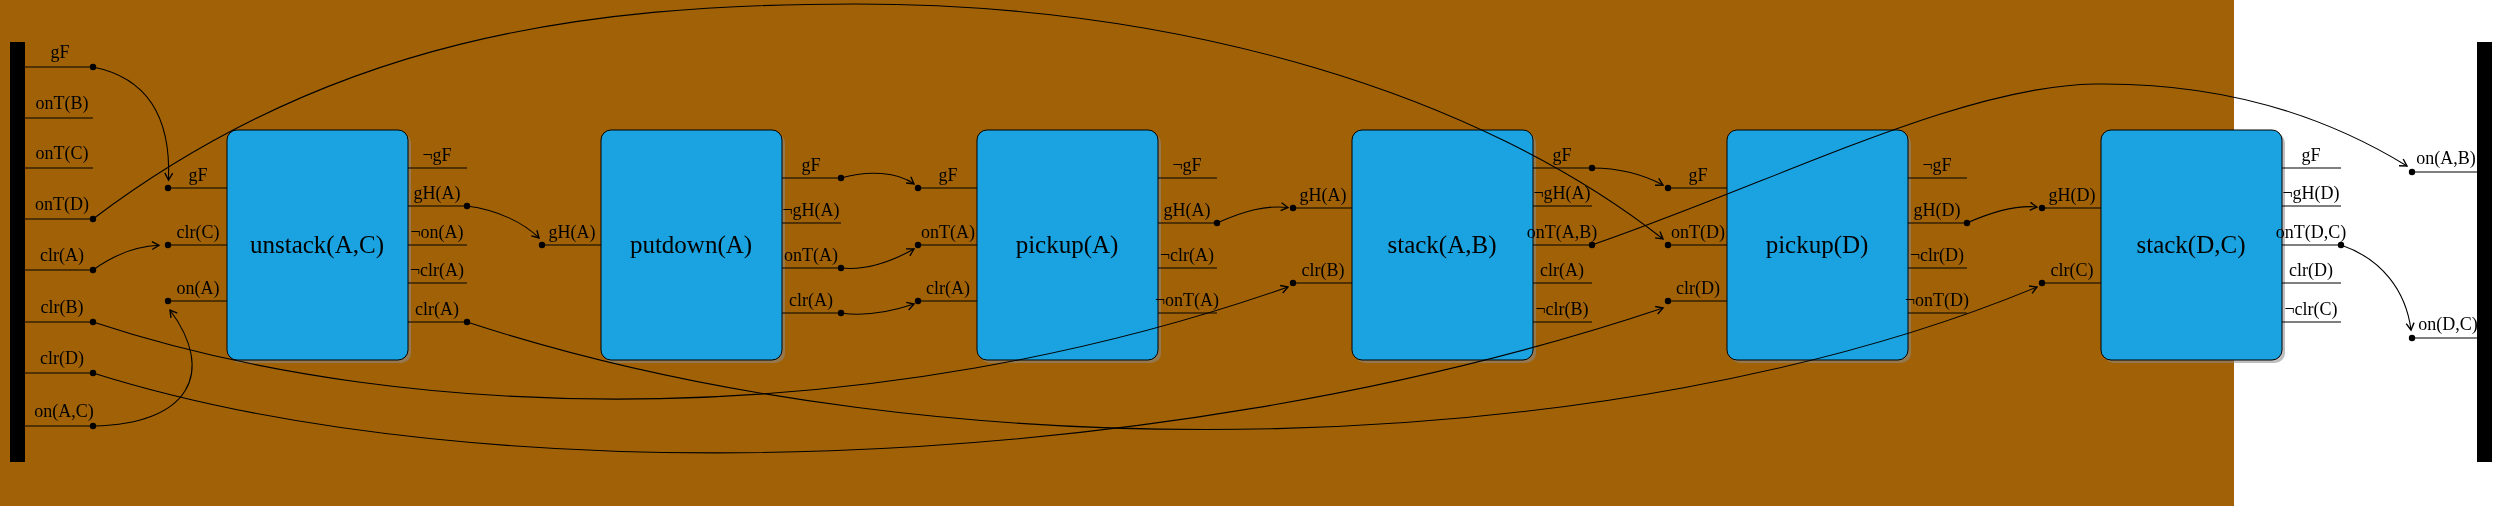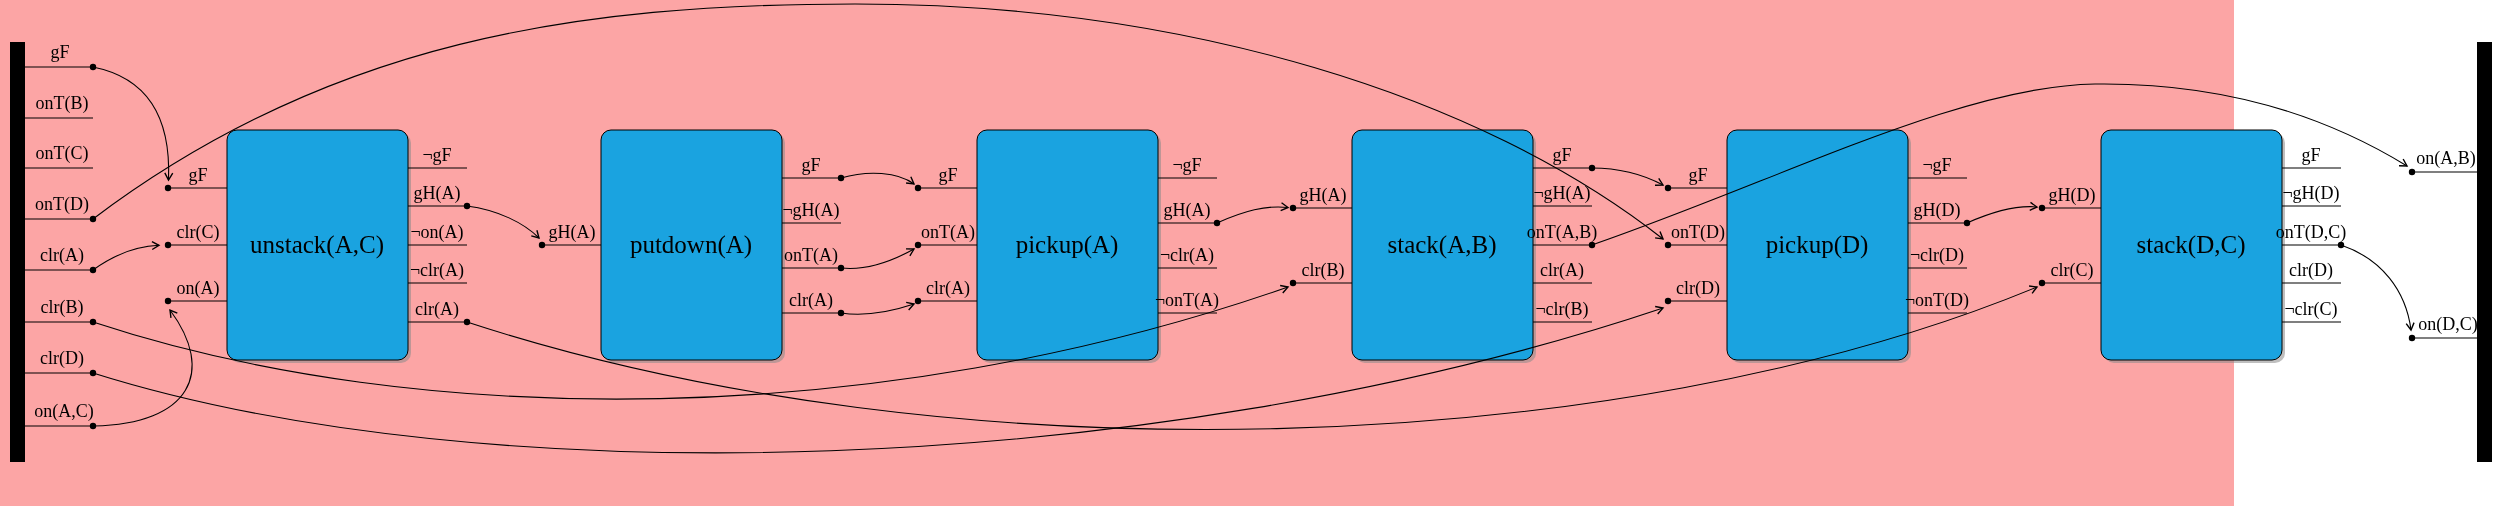--- a/index.html
+++ b/index.html
@@ -1,16 +1,16 @@
 <!DOCTYPE html>
 <html><head>
 <meta charset="utf-8">
 <style>
   html,body{margin:0;padding:0;background:#ffffff;}
-  .stage{width:2234px;height:506px;position:relative;background:#fca5a5;text-align:right;}
+  .stage{width:2234px;height:506px;position:relative;background:#a16207;text-align:right;}
   svg text{font-family:"Liberation Serif","DejaVu Serif",serif;font-size:18px;fill:#000;}
   svg text.action-name{font-size:25px;}
   .fact-line,.port-line{stroke:#000;stroke-width:1.2;}
   .conn{stroke:#000;stroke-width:1.1;fill:none;}
   .dot{fill:#000;}
   .bar{fill:#000;}
   .box{stroke:#000;stroke-width:1;}
   .box-shadow{fill:#8a8a8a;opacity:.55;}
   text.mid{text-anchor:middle;}
 </style>

